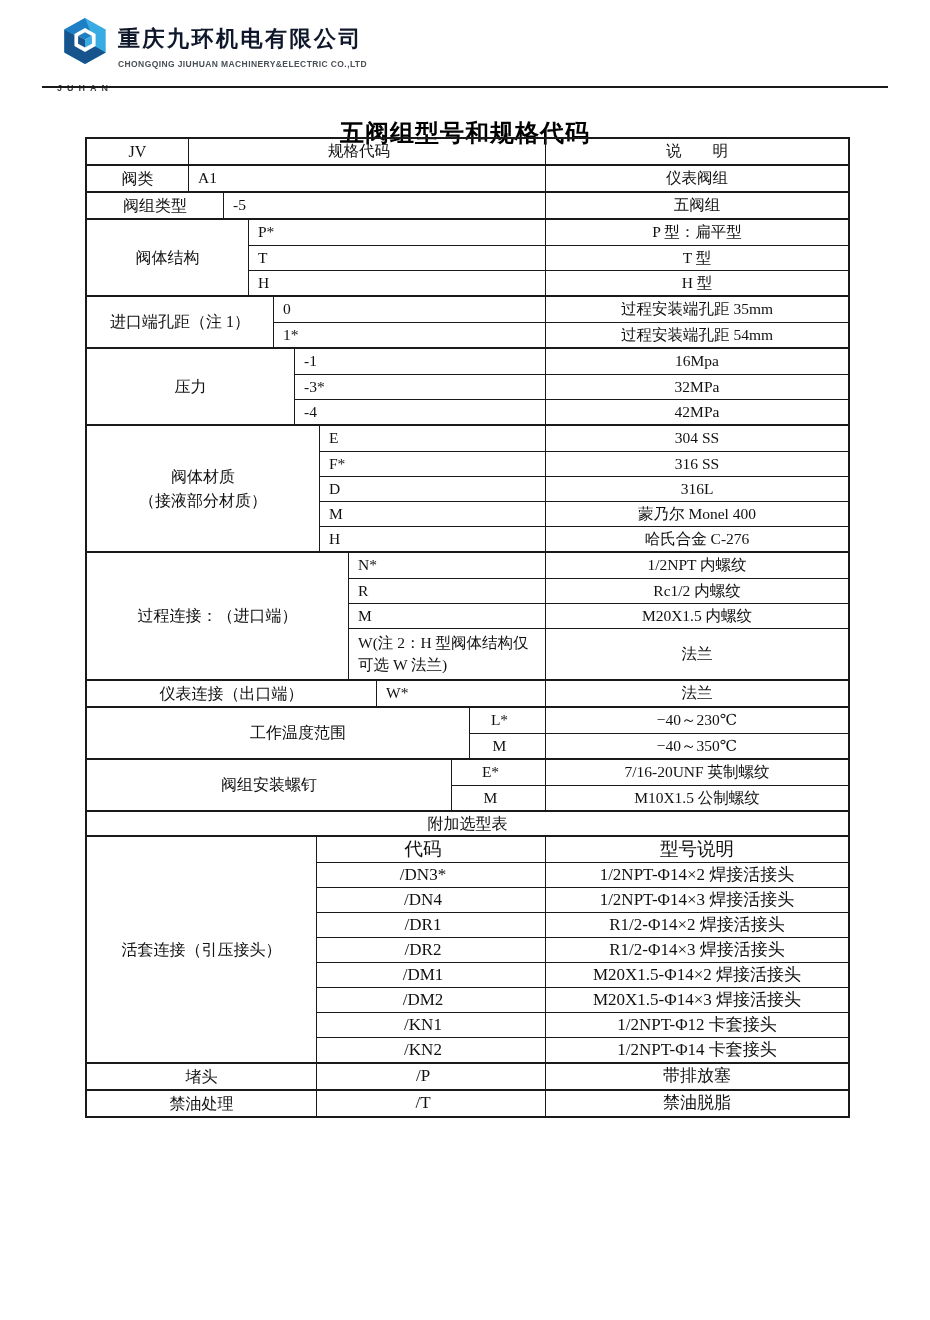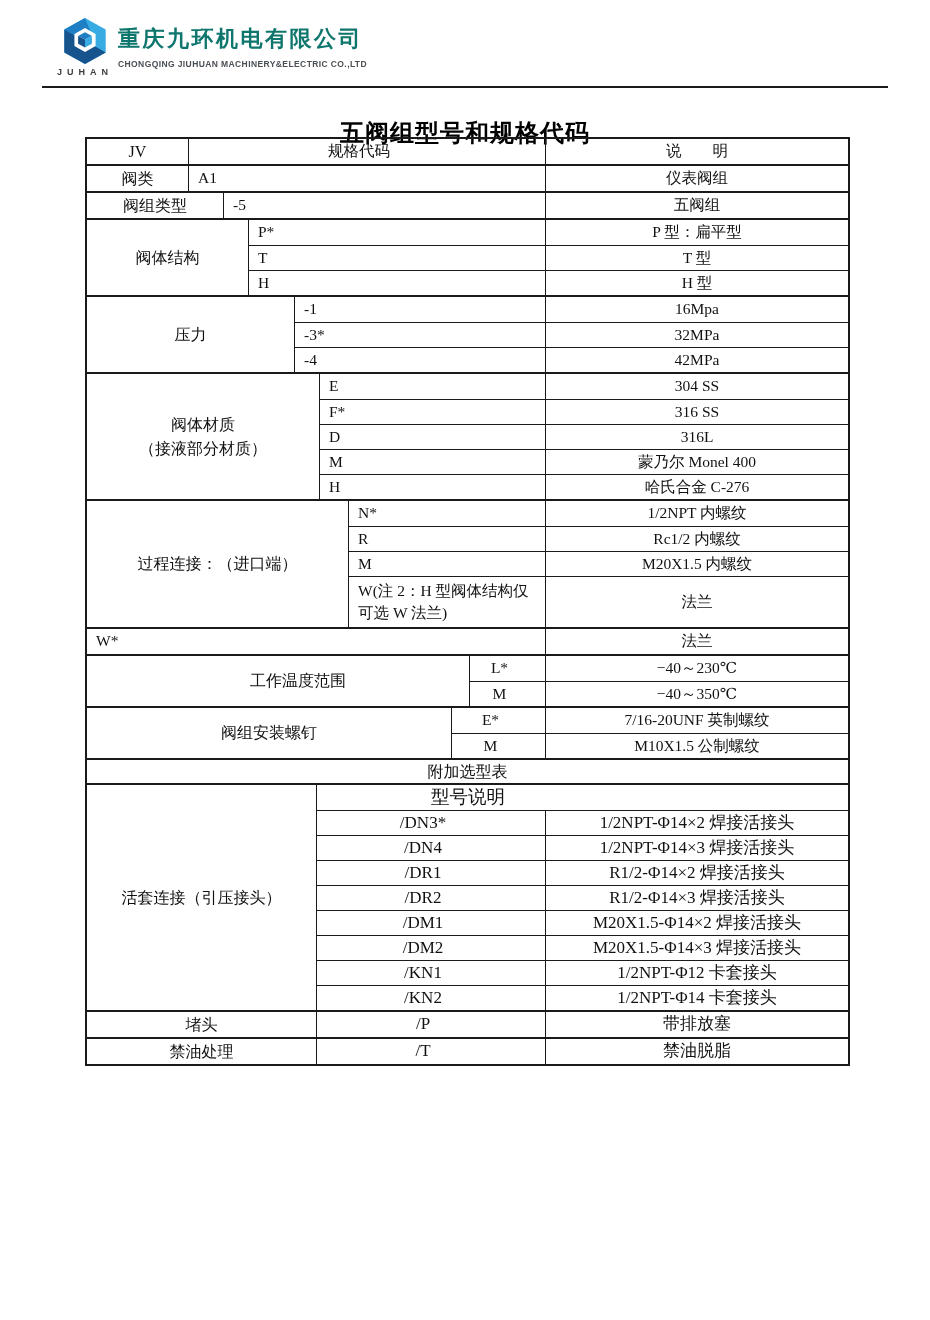--- a/index.html
+++ b/index.html
@@ -10,29 +10,29 @@
     background:#ffffff;
     font-family:"Liberation Serif","DejaVu Serif",serif;
     color:#111111;
     overflow:hidden;
   }
 
   
   .logo-wrap { position:absolute; left:55px; top:17px; width:60px; text-align:center; }
   .logo-hex { width:46px; height:48px; display:block; margin:0 auto; }
   .brand-text {
-    margin-top:2px; font-family:"Liberation Sans","DejaVu Sans",sans-serif;
+    margin-top:18px; font-family:"Liberation Sans","DejaVu Sans",sans-serif;
     font-size:9px; font-weight:bold; letter-spacing:5px; color:#3a3f44;
     white-space:nowrap;
     text-align:center;
   }
   .company-block { position:absolute; left:118px; top:24px; }
   .company-cn {
     font-family:"Liberation Sans","DejaVu Sans",sans-serif;
-    font-size:22px; font-weight:bold; color:#0f766e; letter-spacing:2.5px;
+    font-size:22px; font-weight:bold; color:#0f172a; letter-spacing:2.5px;
   }
   .company-en {
     margin-top:5px;
     font-family:"Liberation Sans","DejaVu Sans",sans-serif;
     font-size:8.5px; font-weight:bold; color:#4a4f54; letter-spacing:0.4px;
   }
   .header-divider {
     position:absolute; left:42px; top:86px; width:846px; height:2px; background:#1a1a1a;
   }
 
@@ -143,20 +143,33 @@
             <div class="cell-code">T</div>
             <div class="cell-desc">T 型</div>
           </div>
           <div class="row">
             <div class="cell-code">H</div>
             <div class="cell-desc">H 型</div>
           </div>
         </div>
       </div>
       <div class="section">
+        <div class="section-label" style="width: 187px; flex-basis: 187px;">进口端孔距（注 1）</div>
+        <div class="rows">
+          <div class="row">
+            <div class="cell-code">0</div>
+            <div class="cell-desc">过程安装端孔距 35mm</div>
+          </div>
+          <div class="row">
+            <div class="cell-code">1*</div>
+            <div class="cell-desc">过程安装端孔距 54mm</div>
+          </div>
+        </div>
+      </div>
+      <div class="section">
         <div class="section-label" style="width: 208px; flex-basis: 208px;">压力</div>
         <div class="rows">
           <div class="row">
             <div class="cell-code">-1</div>
             <div class="cell-desc">16Mpa</div>
           </div>
           <div class="row">
             <div class="cell-code">-3*</div>
             <div class="cell-desc">32MPa</div>
           </div>
@@ -207,20 +220,21 @@
             <div class="cell-code">M</div>
             <div class="cell-desc">M20X1.5 内螺纹</div>
           </div>
           <div class="row tall">
             <div class="cell-code">W(注 2：H 型阀体结构仅可选 W 法兰)</div>
             <div class="cell-desc">法兰</div>
           </div>
         </div>
       </div>
       <div class="section">
+        <div class="section-label" style="width: 290px; flex-basis: 290px;">仪表连接（出口端）</div>
         <div class="rows">
           <div class="row">
             <div class="cell-code">W*</div>
             <div class="cell-desc">法兰</div>
           </div>
         </div>
       </div>
       <div class="section">
         <div class="section-label" style="width: 343px; flex-basis: 343px; margin-left: 40px;">工作温度范围</div>
         <div class="rows">
@@ -245,20 +259,21 @@
             <div class="cell-code center">M</div>
             <div class="cell-desc">M10X1.5 公制螺纹</div>
           </div>
         </div>
       </div>
       <div class="section-full">附加选型表</div>
       <div class="section big">
         <div class="section-label" style="width: 230px; flex-basis: 230px;">活套连接（引压接头）</div>
         <div class="rows">
           <div class="row hdr-big">
+            <div class="cell-code center">代码</div>
             <div class="cell-desc">型号说明</div>
           </div>
           <div class="row">
             <div class="cell-code center">/DN3*</div>
             <div class="cell-desc">1/2NPT-Φ14×2 焊接活接头</div>
           </div>
           <div class="row">
             <div class="cell-code center">/DN4</div>
             <div class="cell-desc">1/2NPT-Φ14×3 焊接活接头</div>
           </div>

